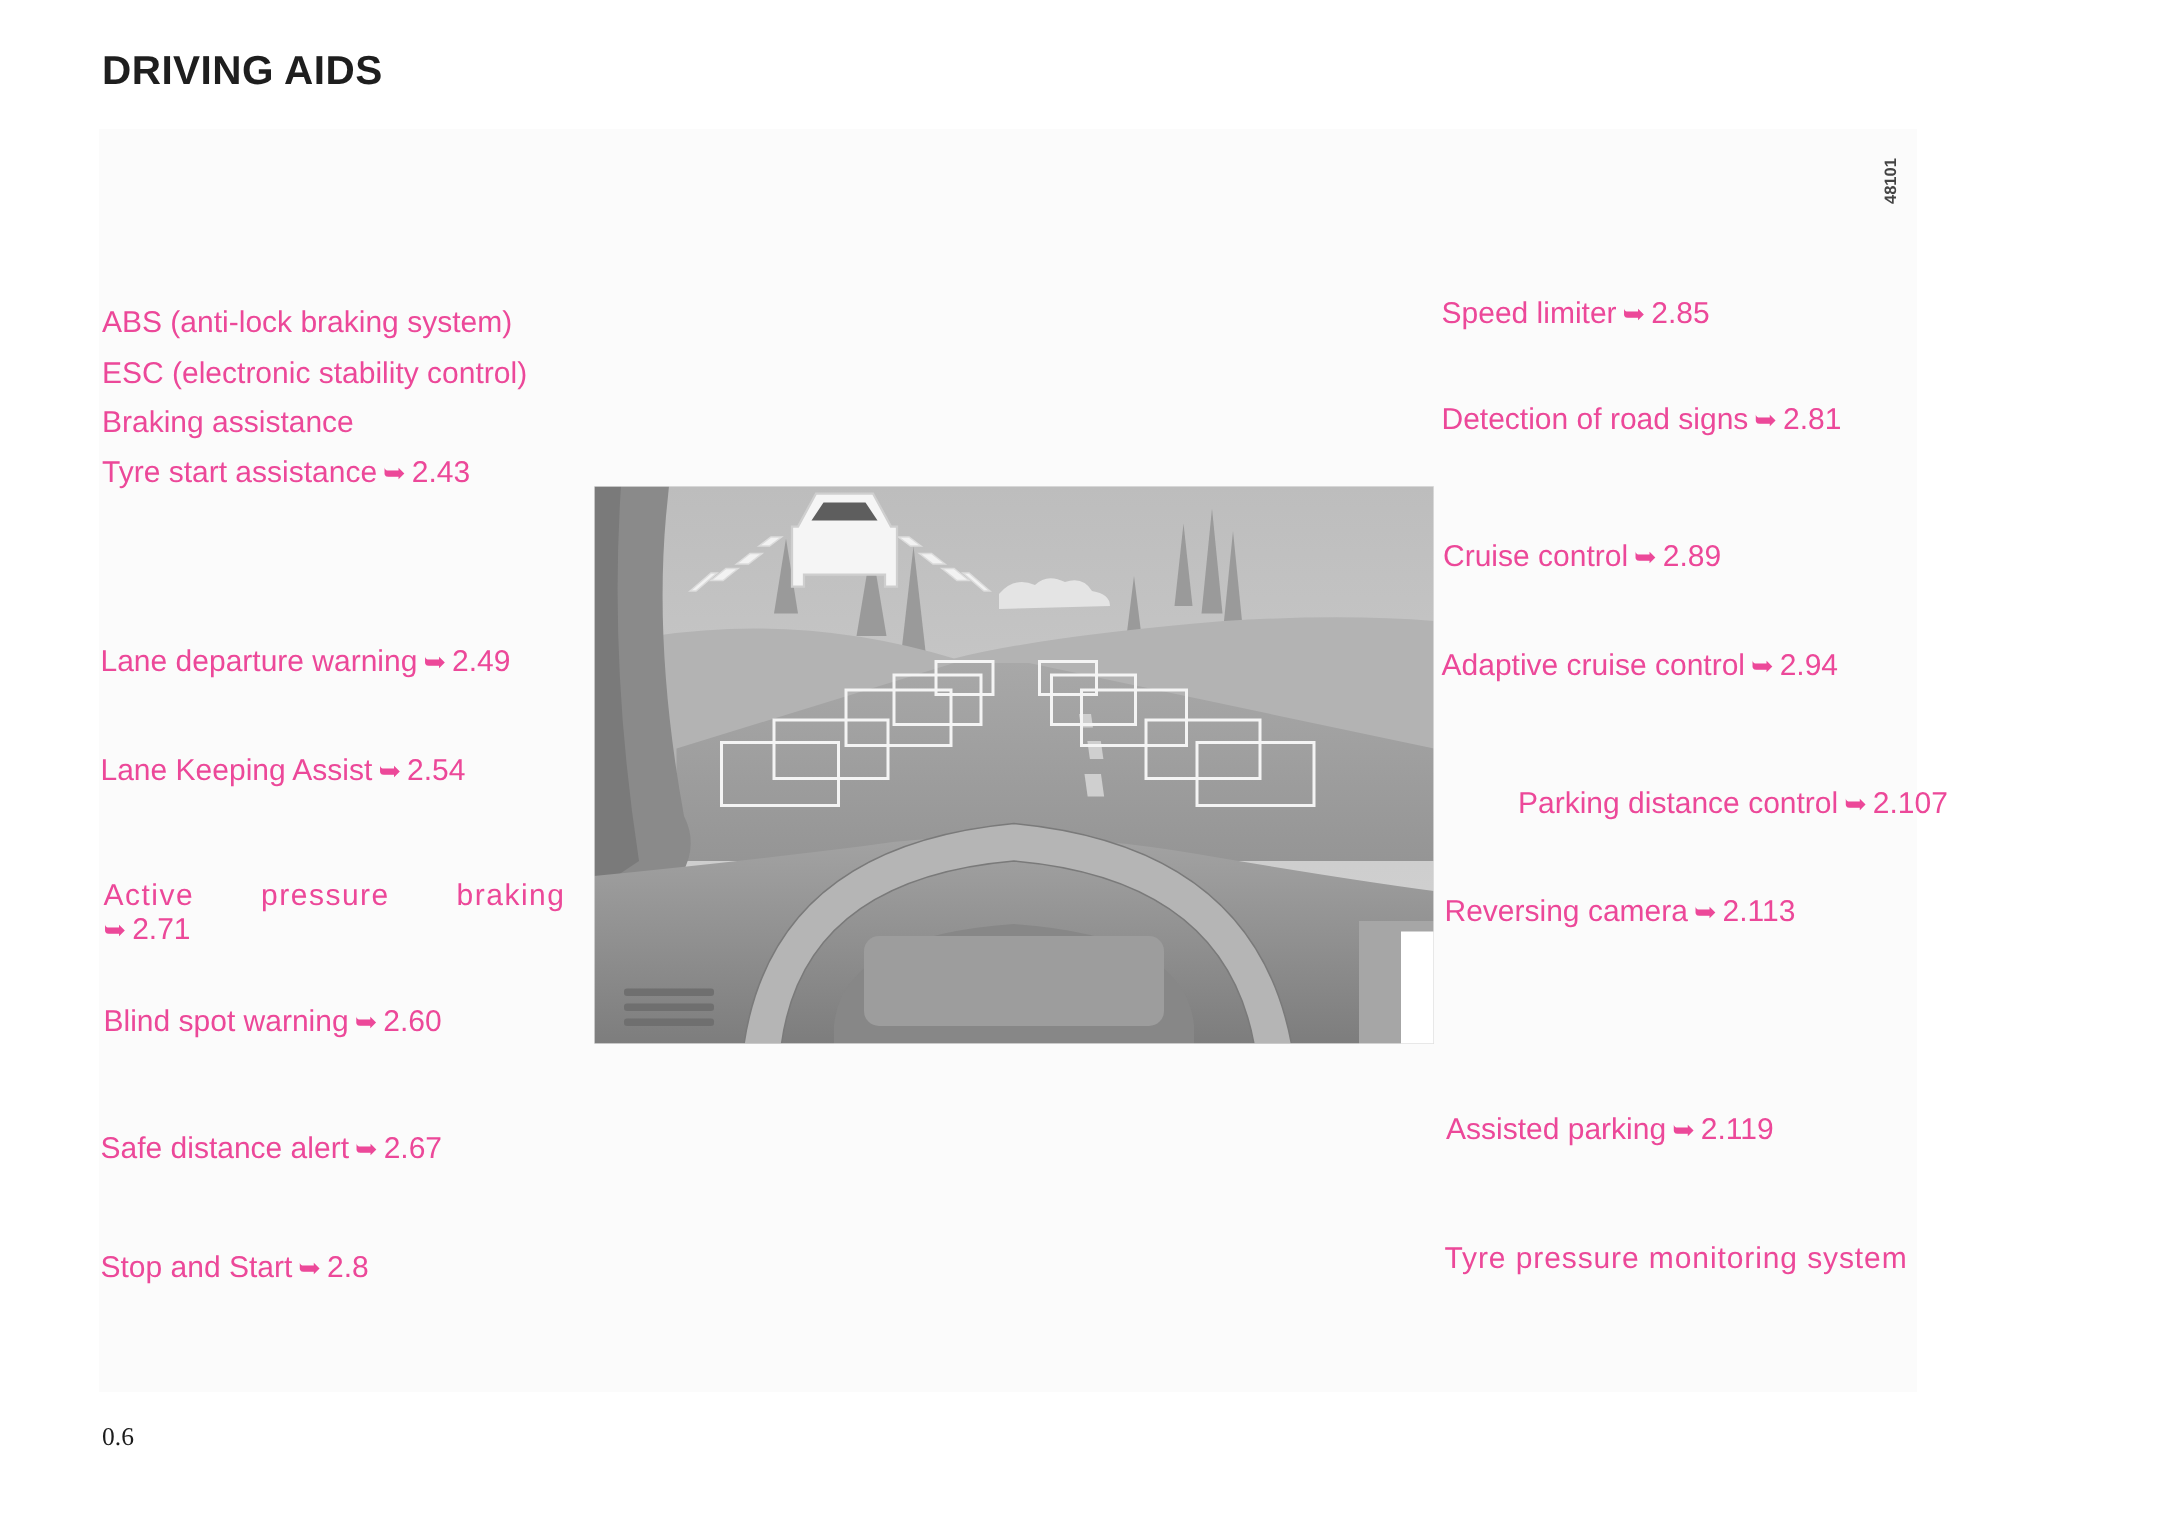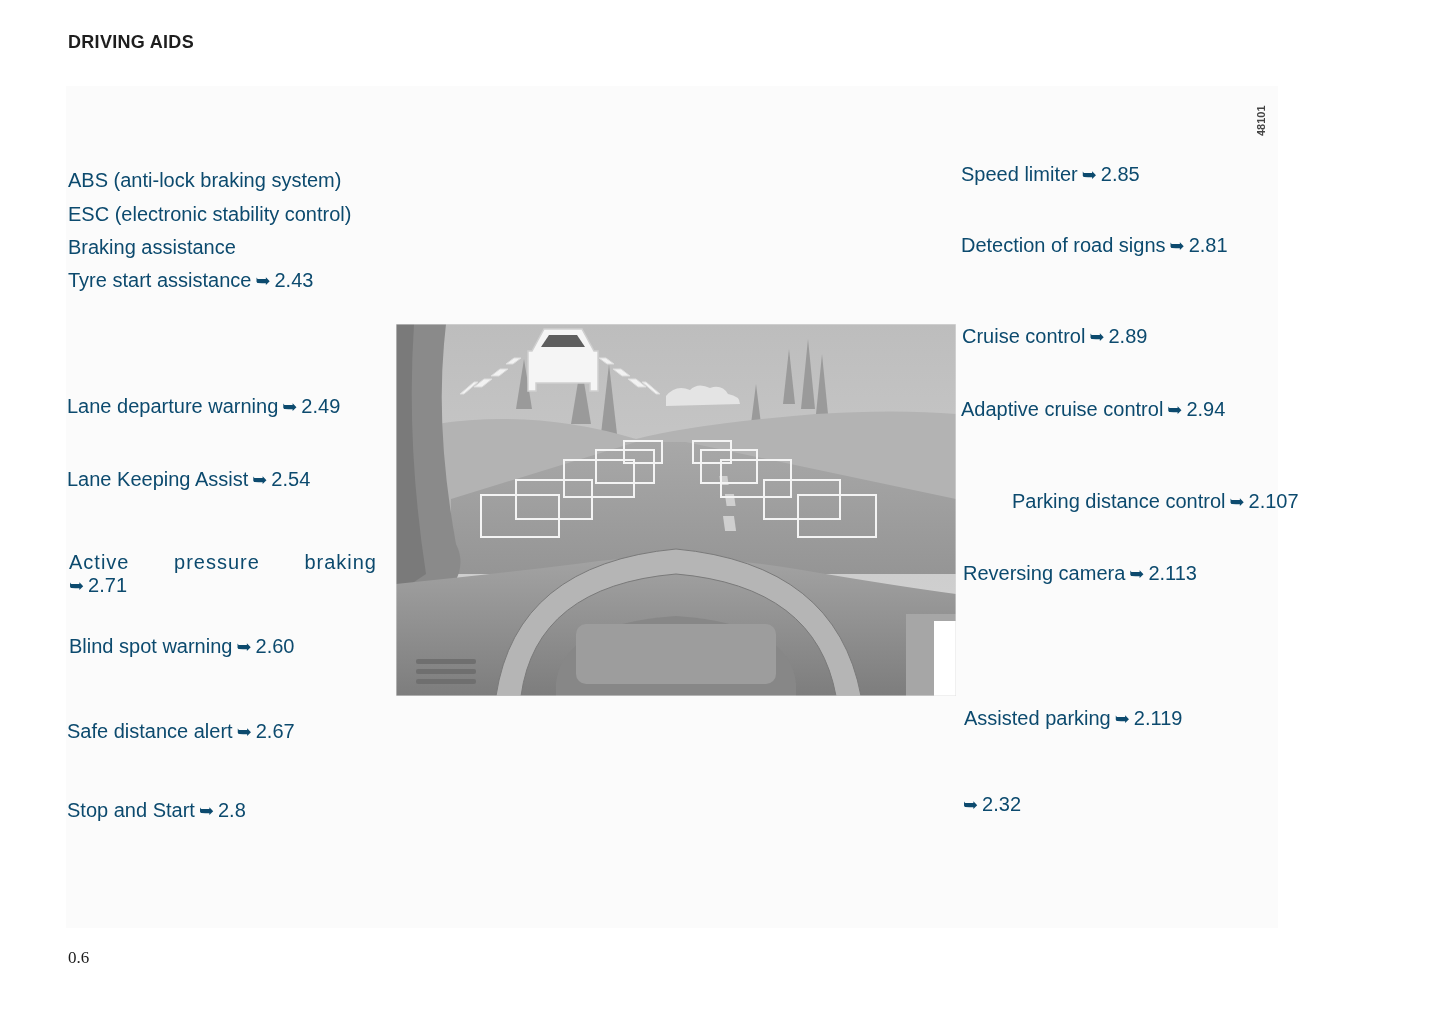--- a/index.html
+++ b/index.html
@@ -1,23 +1,23 @@
 <!DOCTYPE html>
 <html><head>
 <meta charset="utf-8">
 <style>
   html, body { margin: 0; padding: 0; background: #ffffff; }
   body { width: 1445px; height: 1019px; position: relative; overflow: hidden;
          font-family: "Liberation Sans", "DejaVu Sans", sans-serif; color: #1c1c1c; }
-  .title { position: absolute; left: 68px; top: 32px; font-size: 18px; font-weight: bold;
+  .title { position: absolute; left: 68px; top: 32px; font-size: 27px; font-weight: bold;
            letter-spacing: 0.3px; color: #1e1e1e; margin: 0; }
   .panel { position: absolute; left: 66px; top: 86px; width: 1212px; height: 842px; background: #fbfbfb; }
   .fig-id { position: absolute; left: 1255px; top: 96px; width: 30px; height: 40px; font-size: 11px;
             color: #444; writing-mode: vertical-rl; transform: rotate(180deg); font-weight: bold; }
-  .label { position: absolute; font-size: 20px; line-height: 23px; color: #0c4a6e; white-space: nowrap; }
+  .label { position: absolute; font-size: 20px; line-height: 23px; color: #ec4899; white-space: nowrap; margin-top: 35px; }
   .label .arrow { font-size: 18px; margin: 0 4px; }
   .justify { white-space: normal; width: 308px; text-align: justify; text-align-last: auto; }
   .justify .line1 { display: flex; justify-content: space-between; letter-spacing: 1px; }
   .wide { letter-spacing: 0.6px; }
   .illus { position: absolute; left: 396px; top: 324px; width: 560px; height: 372px; }
   .page-num { position: absolute; left: 68px; top: 948px; font-size: 17px; color: #1c1c1c; font-family: Liberation Serif, serif; }
 </style>
 </head>
 <body>
 
@@ -78,21 +78,21 @@
 <div class="label" style="left:1012px; top:490px;">
   <span>Parking distance control</span><span class="arrow">➥</span><span>2.107</span>
 </div>
 <div class="label" style="left:963px; top:562px;">
   <span>Reversing camera</span><span class="arrow">➥</span><span>2.113</span>
 </div>
 <div class="label" style="left:964px; top:707px;">
   <span>Assisted parking</span><span class="arrow">➥</span><span>2.119</span>
 </div>
 <div class="label" style="left:963px; top:793px;">
-  <div><span class="arrow" style="margin-left:0">➥</span><span>2.32</span></div>
+  <div class="wide">Tyre pressure monitoring system</div>
 </div>
 
 <svg class="illus" viewBox="0 0 560 372" xmlns="http://www.w3.org/2000/svg">
   <defs>
     <linearGradient id="sky" x1="0" y1="0" x2="0" y2="1">
       <stop offset="0" stop-color="#bdbdbd"></stop>
         <stop offset="1" stop-color="#d6d6d6"></stop>
     </linearGradient>
     <linearGradient id="road" x1="0" y1="0" x2="0" y2="1">
       <stop offset="0" stop-color="#a8a8a8"></stop>

